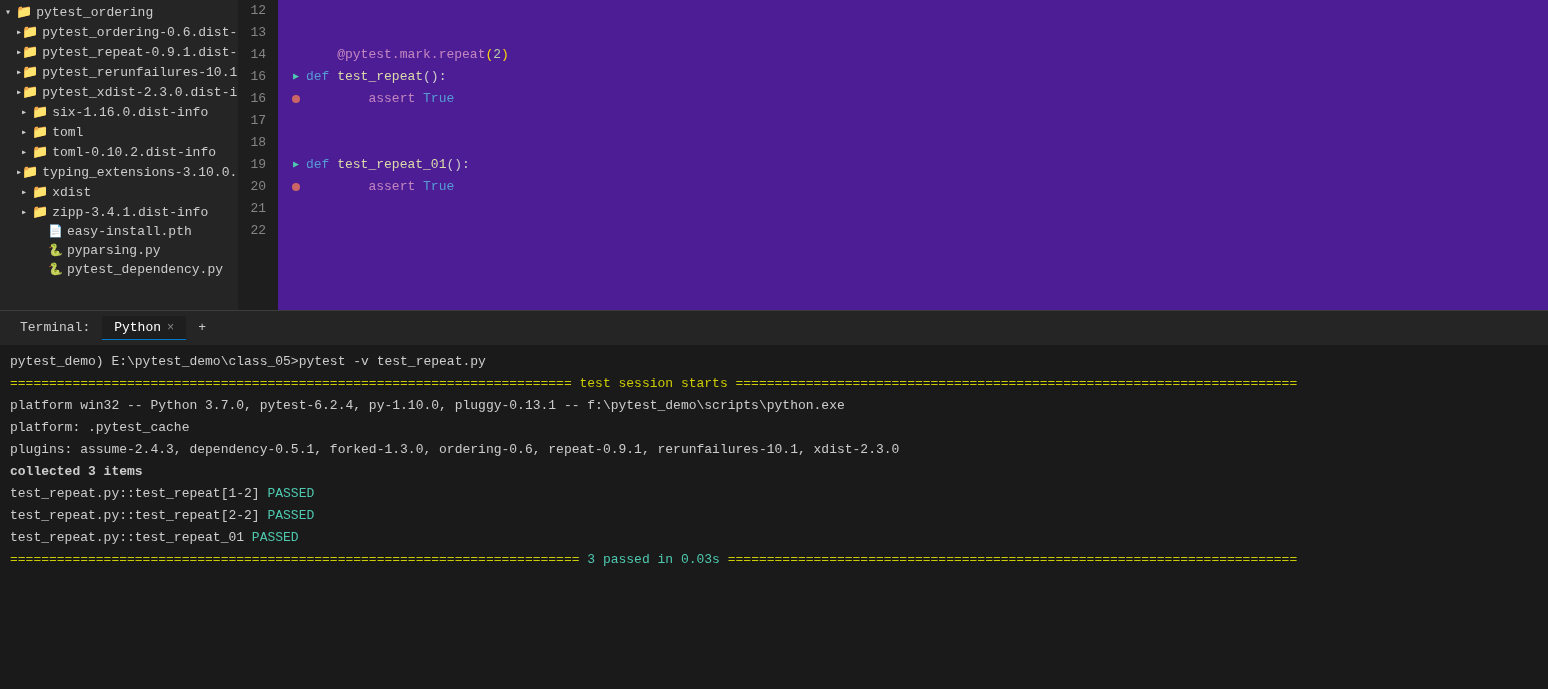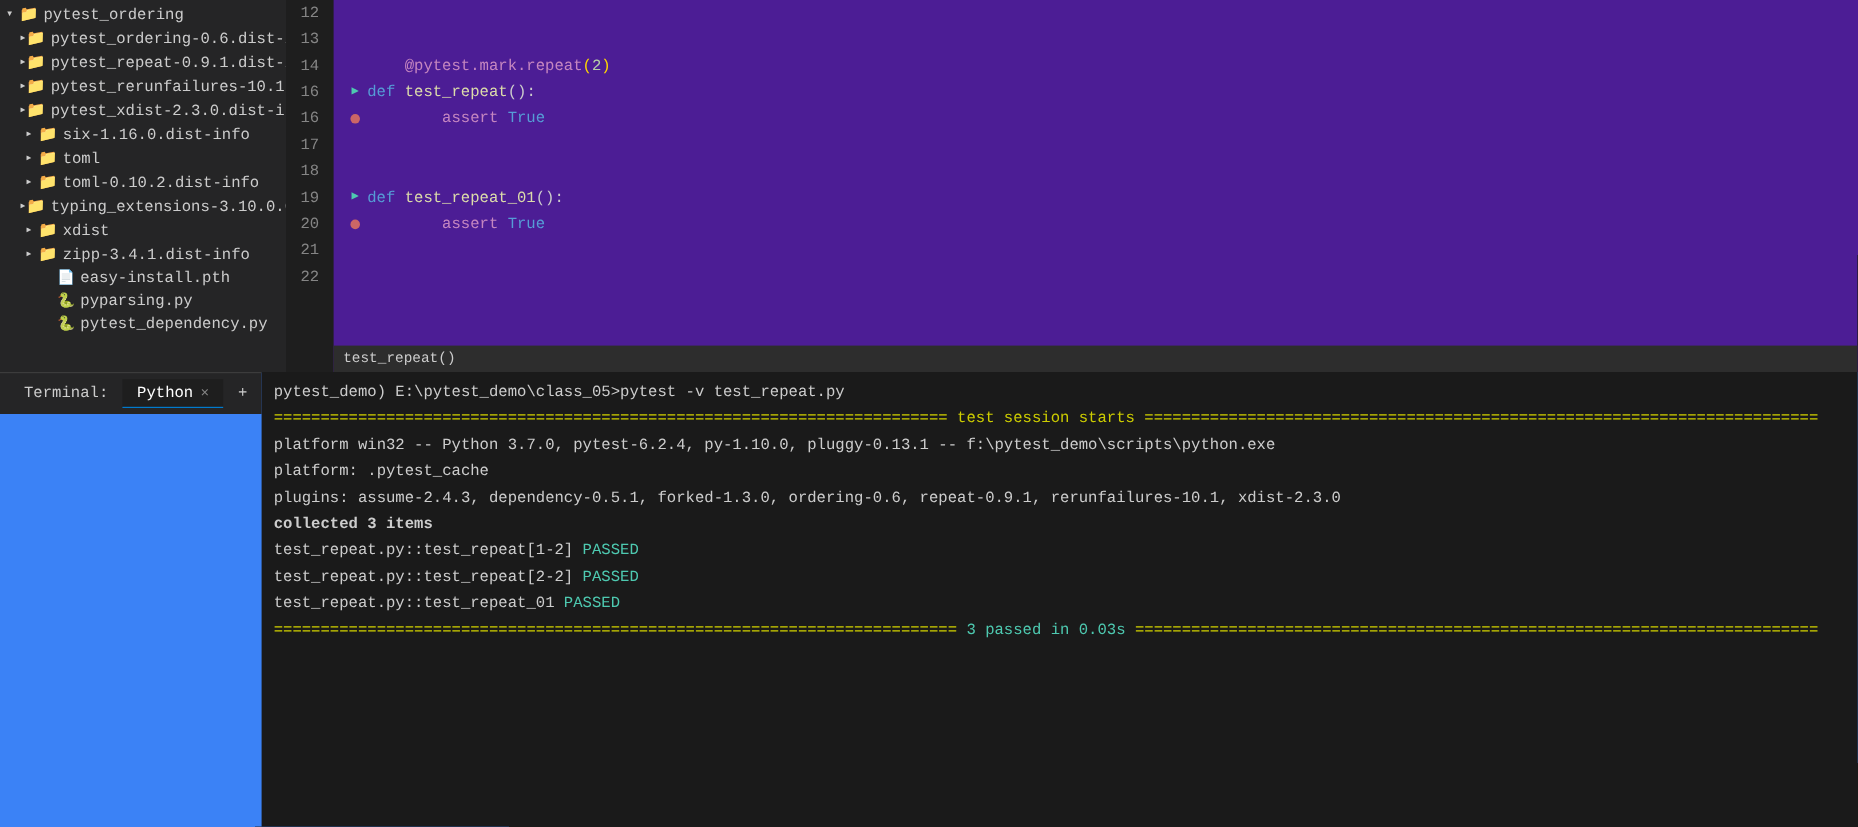--- a/index.html
+++ b/index.html
@@ -141,21 +141,21 @@
       padding-left: 8px;
       font-size: 12px;
       color: #cccccc;
     }
 
     
     .terminal-section {
       flex: 1;
       background: #3b82f6;
       display: flex;
-      flex-direction: row;
+      flex-direction: column;
       justify-content: center;
     }
 
     .terminal-tabs {
       height: 35px;
       background: #252526;
       display: flex;
       align-items: center;
       padding-left: 8px;
       border-top: 1px solid #3c3c3c;
@@ -304,23 +304,20 @@
             <div class="code-line"><span class="breakpoint-area"><span class="run-icon">▶</span></span><span><span style="color:#569cd6">def </span><span style="color:#dcdcaa">test_repeat</span><span style="color:#cccccc">():</span></span></div>
             <div class="code-line"><span class="breakpoint-area"><span class="breakpoint-dot"></span></span><span>        <span style="color:#c586c0">assert </span><span style="color:#569cd6">True</span></span></div>
             <div class="code-line"><span class="breakpoint-area"></span><span></span></div>
             <div class="code-line"><span class="breakpoint-area"></span><span></span></div>
             <div class="code-line"><span class="breakpoint-area"><span class="run-icon">▶</span></span><span><span style="color:#569cd6">def </span><span style="color:#dcdcaa">test_repeat_01</span><span style="color:#cccccc">():</span></span></div>
             <div class="code-line"><span class="breakpoint-area"><span class="breakpoint-dot"></span></span><span>        <span style="color:#c586c0">assert </span><span style="color:#569cd6">True</span></span></div>
             <div class="code-line"><span class="breakpoint-area"></span><span></span></div>
             <div class="code-line"><span class="breakpoint-area"></span><span></span></div>
           </div>
       </div>
-      <div class="breadcrumb-bar">
-        <span>test_repeat()</span>
-      </div>
     </div>
   </div>
 
   <div class="terminal-section">
     <div class="terminal-tabs">
       <div class="terminal-tab">
         <span>Terminal:</span>
       </div>
       <div class="terminal-tab active">
         <span>Python</span>

